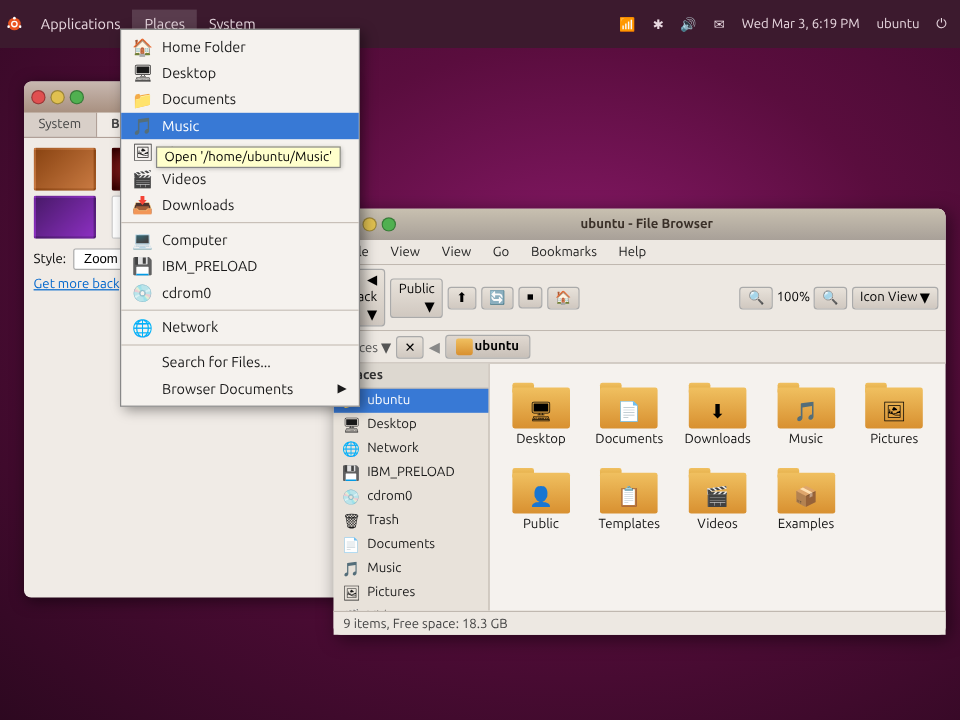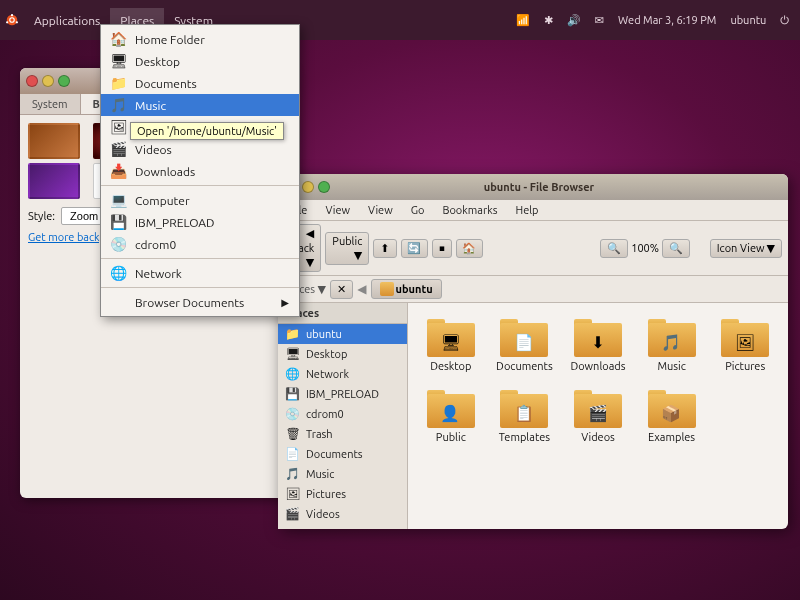--- a/index.html
+++ b/index.html
@@ -284,21 +284,20 @@
     .view-select {
       display: flex;
       align-items: center;
       gap: 2px;
       padding: 2px 6px;
       background: linear-gradient(to bottom, #e8e2da, #d0c8c0);
       border: 1px solid #aaa;
       border-radius: 3px;
       font-size: 11px;
       cursor: pointer;
-      margin-left: 16px;
     }
 
     .fb-content {
       display: flex;
       flex: 1;
       overflow: hidden;
     }
 
     
     .fb-sidebar {
@@ -538,20 +537,24 @@
     <span>cdrom0</span>
   </div>
   <div class="menu-separator"></div>
   <div class="menu-item">
     <span class="menu-icon">🌐</span>
     <span>Network</span>
   </div>
   <div class="menu-separator"></div>
   <div class="menu-item">
     <span class="menu-icon"></span>
+    <span>Search for Files...</span>
+  </div>
+  <div class="menu-item">
+    <span class="menu-icon"></span>
     <span>Browser Documents</span>
     <span class="menu-arrow">▶</span>
   </div>
 </div>
 
 <div class="tooltip">Open '/home/ubuntu/Music'</div>
 
 <div class="file-browser">
   <div class="fb-titlebar">
     <div class="titlebar-btn btn-close"></div>
@@ -743,13 +746,16 @@
             <div class="folder-tab"></div>
             <div class="folder-body">
                 <div class="folder-emblem">📦</div>
               </div>
           </div>
           <span class="file-label">Examples</span>
         </div>
       </div>
     </div>
   </div>
+  <div class="fb-statusbar">
+    <span>9 items, Free space: 18.3 GB</span>
+  </div>
 </div>
 
 </body></html>

